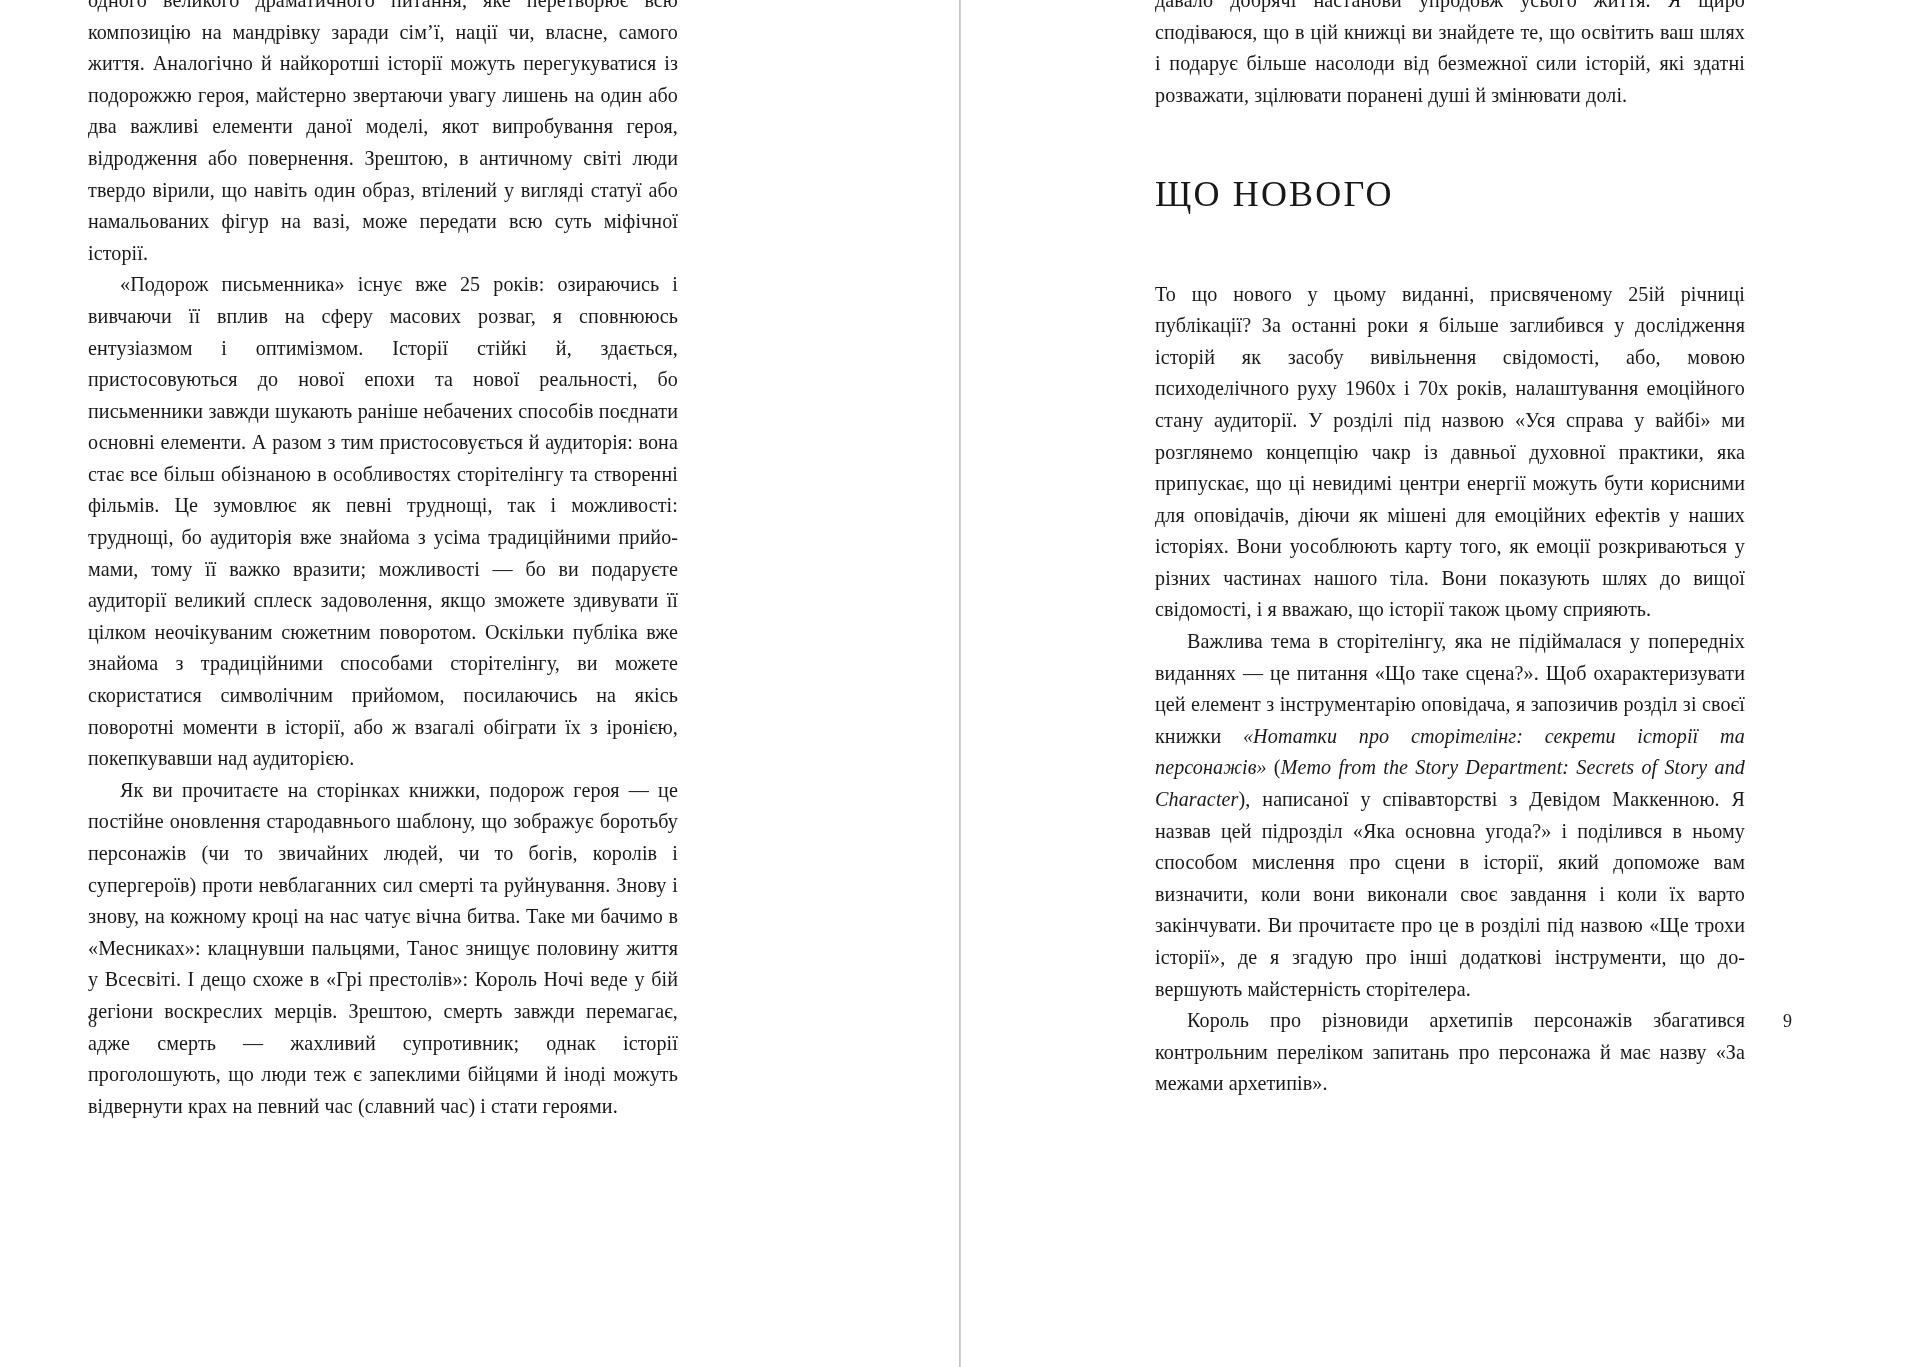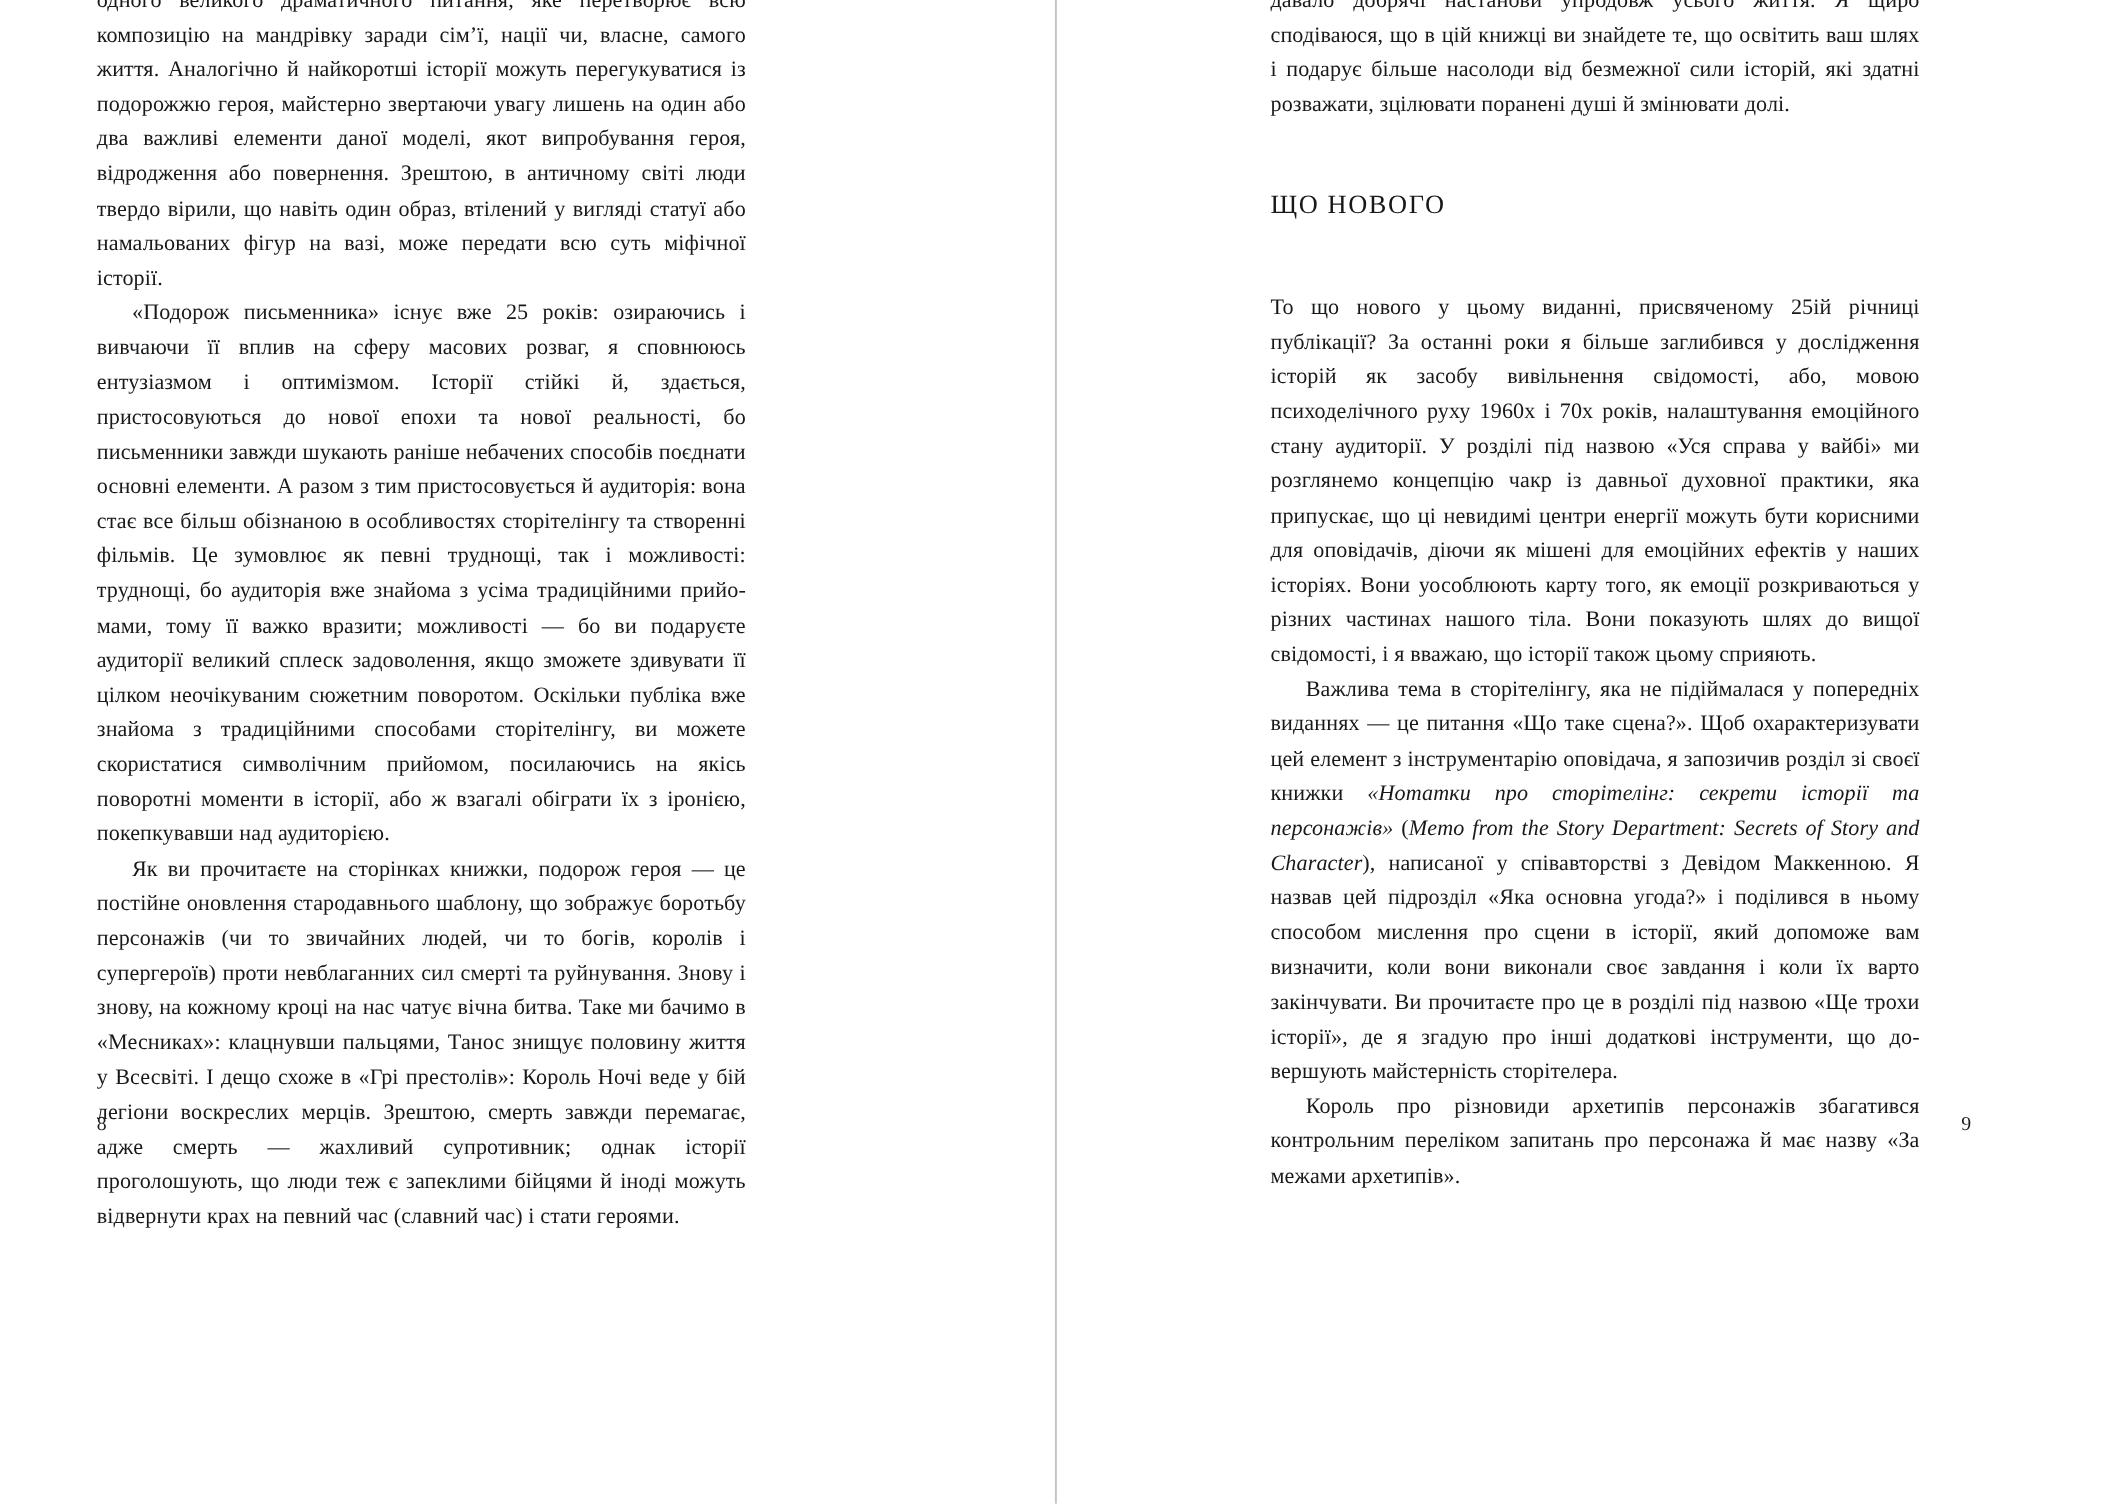--- a/index.html
+++ b/index.html
@@ -58,21 +58,21 @@
     text-justify: inter-word;
     hyphens: manual;
     letter-spacing: 0.005em;
   }
   p.indent {
     text-indent: 32px;
   }
   h2.chapter {
     margin: 0;
     padding: 0;
-    font-size: 24px;
+    font-size: 36px;
     letter-spacing: 0.06em;
     font-weight: normal;
     line-height: 1.2;
     text-align: left;
   }
   .sp-chapter-before { height: 62px; }
   .sp-chapter-after { height: 62px; }
   .folio {
     position: absolute;
     bottom: 76px;

